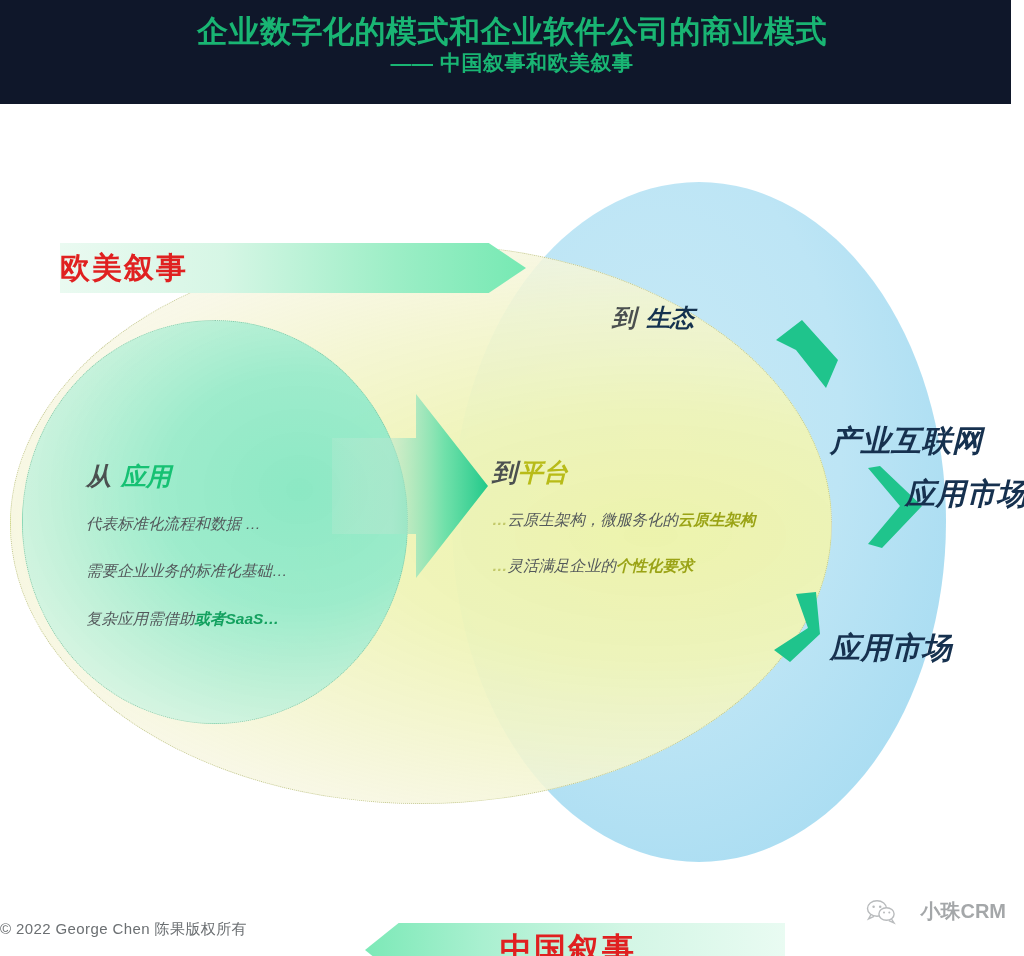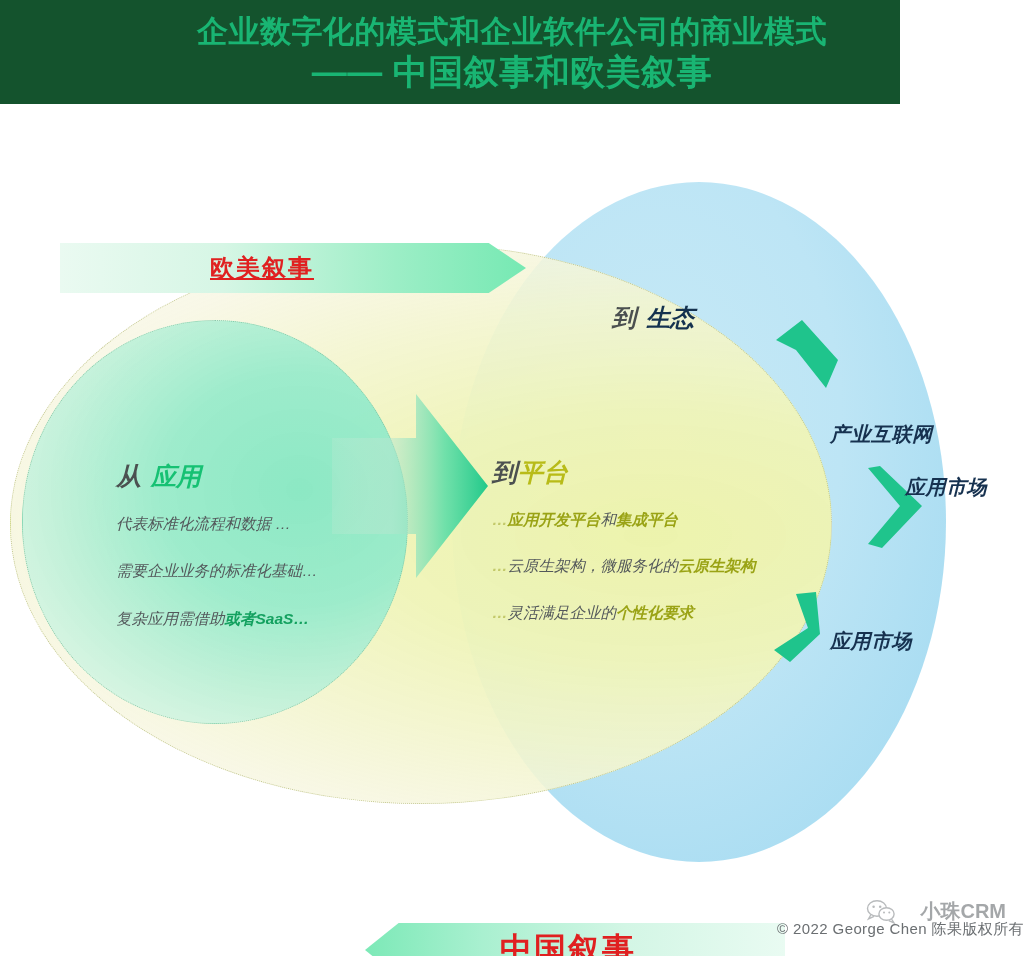--- a/index.html
+++ b/index.html
@@ -4,32 +4,32 @@
 <style>
   html,body{margin:0;padding:0;background:#ffffff;}
   body{
     width:1024px;height:956px;position:relative;overflow:hidden;
     font-family:"Liberation Sans","DejaVu Sans",sans-serif;
     background:#ffffff;
   }
 
   
   #header{
-    position:absolute;left:0;top:0;width:900px;height:104px;
-    background:#14532d;
+    position:absolute;left:0;top:0;width:1011px;height:104px;
+    background:#0f172a;
   }
   #title-block{
     position:absolute;left:0;top:14px;width:1024px;text-align:center;
     line-height:1.18;
   }
   .title-line{
     color:#19b573;font-weight:bold;font-size:31px;letter-spacing:.5px;
     white-space:nowrap;
   }
-  .title-line.sub{font-size:35px;}
+  .title-line.sub{font-size:21px;}
 
   
   #canvas{position:absolute;left:0;top:104px;width:1024px;height:790px;}
 
   .ellipse{position:absolute;border-radius:50%;}
 
   #ellipse-blue{
     left:452px;top:78px;width:494px;height:680px;
     background:radial-gradient(ellipse at 42% 36%,
         #c6e9f6 0%, #bde5f5 45%, #aaddf2 78%, #a4daf1 100%);
@@ -66,70 +66,70 @@
   }
 
   
   #banner-top{
     position:absolute;left:60px;top:139px;width:466px;height:50px;
     background:linear-gradient(to right,#eafaf1 0%,#d6f6e5 35%,#9ceec6 72%,#76e9b3 100%);
     clip-path:polygon(0 0,92% 0,100% 50%,92% 100%,0 100%);
     display:flex;align-items:center;
   }
   #banner-top-label{
-    color:#e02020;font-size:24px;font-weight:bold;
-    margin-left:150px;letter-spacing:2px;text-decoration:underline;
+    color:#e02020;font-size:30px;font-weight:bold;
+    letter-spacing:2px;
   }
   #banner-bottom{
     position:absolute;left:365px;top:819px;width:420px;height:54px;
     background:linear-gradient(to right,#7ce9b7 0%,#a9f0d0 28%,#d3f6e5 62%,#e9fbf2 100%);
     clip-path:polygon(8% 0,100% 0,100% 100%,8% 100%,0 50%);
     display:flex;align-items:center;
   }
   #banner-bottom-label{
     color:#e02020;font-size:32px;font-weight:bold;
     margin-left:135px;letter-spacing:2px;
   }
 
   
-  #left-block{position:absolute;left:86px;top:356px;width:282px;margin-left:30px;}
+  #left-block{position:absolute;left:86px;top:356px;width:282px;}
   #mid-block{position:absolute;left:492px;top:352px;width:330px;}
 
   .head-row{font-size:25px;font-weight:bold;font-style:italic;margin-bottom:20px;
             white-space:nowrap;}
   .head-pre{color:#4b5050;font-style:italic;}
   .head-key-green{color:#16c173;margin-left:10px;}
   .head-key-olive{color:#b8bb18;margin-left:1px;}
 
   .bullet{font-size:15.5px;font-style:italic;line-height:1.45;margin-bottom:25px;}
   #mid-block .bullet{margin-bottom:24px;}
   .b-green-bold{color:#13a15f;font-weight:bold;}
   .b-green{color:#2d9e6d;}
   .b-gray{color:#53585b;}
   .b-olive-bold{color:#9aa315;font-weight:bold;}
   .b-olive-dots{color:#c3c96a;font-weight:bold;}
 
   
   .chev{position:absolute;}
   .rlabel{
-    position:absolute;color:#16314f;font-size:20px;font-weight:bold;
+    position:absolute;color:#16314f;font-size:30px;font-weight:bold;
     font-style:italic;white-space:nowrap;letter-spacing:.5px;
   }
 
   
   #eco-label{
     position:absolute;left:612px;top:198px;font-size:24px;font-weight:bold;
     font-style:italic;white-space:nowrap;text-align:center;
   }
   #eco-pre{color:#4b5050;}
   #eco-key{color:#14324f;margin-left:10px;}
 
   
   #footer{
-    position:absolute;left:0;top:920px;width:1024px;text-align:right;
+    position:absolute;left:0;top:920px;width:1024px;text-align:left;
     color:#6b6f72;font-size:15px;letter-spacing:.4px;
   }
   #watermark{
     position:absolute;right:18px;top:898px;display:flex;align-items:center;
     gap:24px;opacity:.62;
   }
   #watermark-text{color:#6e7275;font-size:20px;font-weight:bold;}
 </style>
 </head>
 <body>
@@ -176,23 +176,20 @@
     <div class="bullet">
       <span class="b-gray">复杂应用需借助</span><span class="b-green-bold">或者SaaS…</span>
     </div>
   </div>
 
   <div id="mid-block">
     <div class="head-row">
       <span class="head-pre">到</span><span class="head-key-olive">平台</span>
     </div>
 
-    <div class="bullet">
-      <span class="b-olive-dots">…</span><span class="b-olive-bold">应用开发平台</span><span class="b-gray">和</span><span class="b-olive-bold">集成平台</span>
-    </div>
 
     <div class="bullet">
       <span class="b-olive-dots">…</span><span class="b-gray">云原生架构，微服务化的</span><span class="b-olive-bold">云原生架构</span>
     </div>
 
     <div class="bullet">
       <span class="b-olive-dots">…</span><span class="b-gray">灵活满足企业的</span><span class="b-olive-bold">个性化要求</span>
     </div>
 
   </div>

